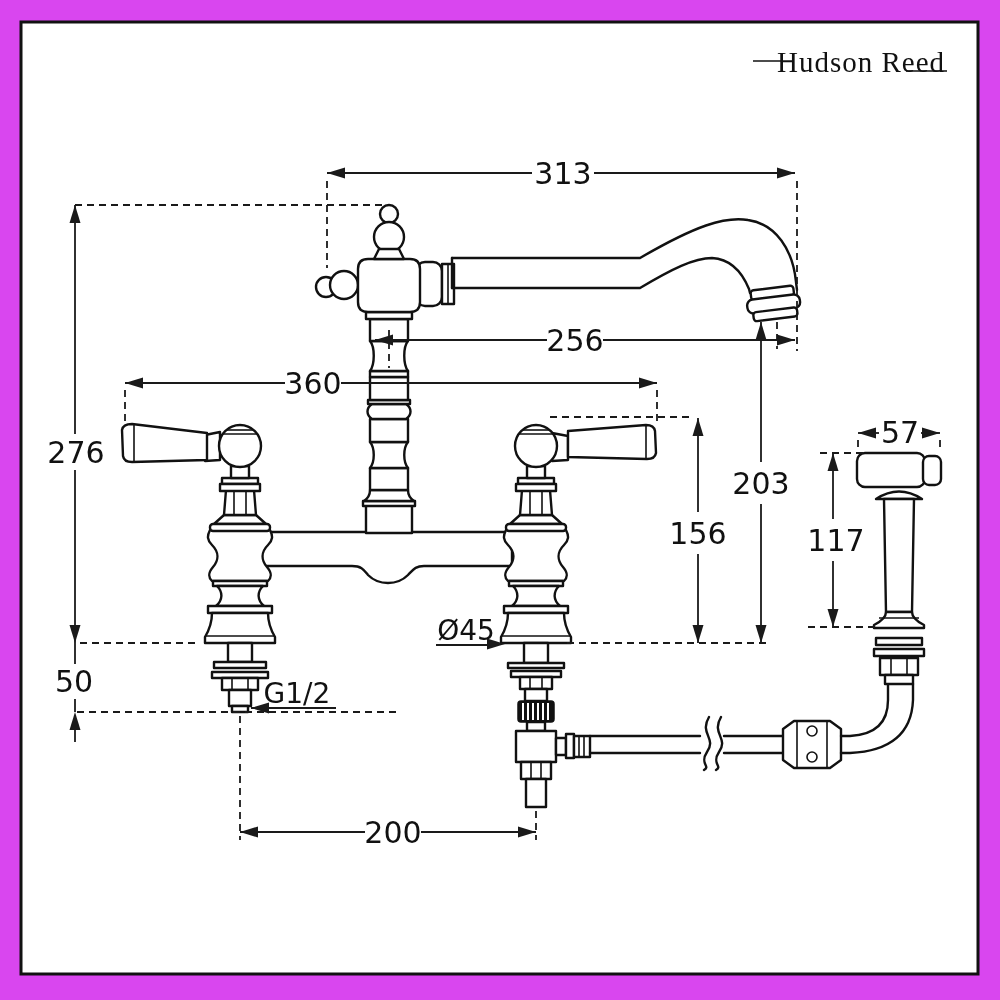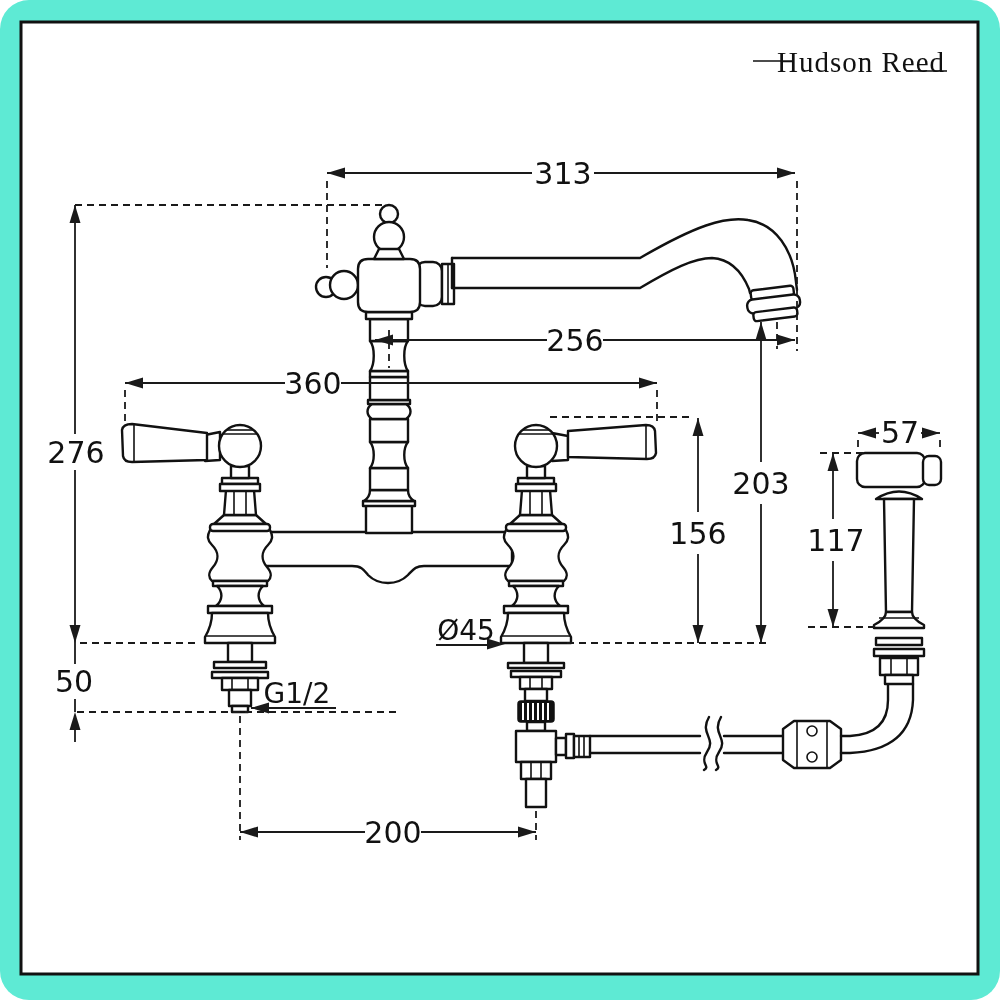--- a/index.html
+++ b/index.html
@@ -1,17 +1,17 @@
 <!DOCTYPE html>
 <html><head>
 <meta charset="utf-8">
 <style>
   html,body{margin:0;padding:0;background:#ffffff;}
-  .canvas{position:relative;width:1000px;height:1000px;background:#5eead4;
-          font-family:"DejaVu Sans",sans-serif;border-radius:29px;}
+  .canvas{position:relative;width:1000px;height:1000px;background:#d946ef;
+          font-family:"DejaVu Sans",sans-serif;}
   svg{display:block;}
   .outline{fill:#ffffff;stroke:#111111;stroke-width:2.4;stroke-linejoin:round;stroke-linecap:round;}
   .outline-thin{fill:#ffffff;stroke:#111111;stroke-width:1.6;stroke-linejoin:round;}
   .ln{fill:none;stroke:#111111;stroke-width:2.4;stroke-linecap:round;}
   .ln-thin{fill:none;stroke:#111111;stroke-width:1.6;}
   .dim{fill:none;stroke:#1a1a1a;stroke-width:1.8;}
   .dash{fill:none;stroke:#1a1a1a;stroke-width:1.8;stroke-dasharray:7 5;}
   .arr{fill:#1a1a1a;stroke:none;}
   .dimtxt{fill:#111111;font-family:"DejaVu Sans",sans-serif;font-size:30px;}
   .dimtxt-sm{fill:#111111;font-family:"DejaVu Sans",sans-serif;font-size:28px;}

